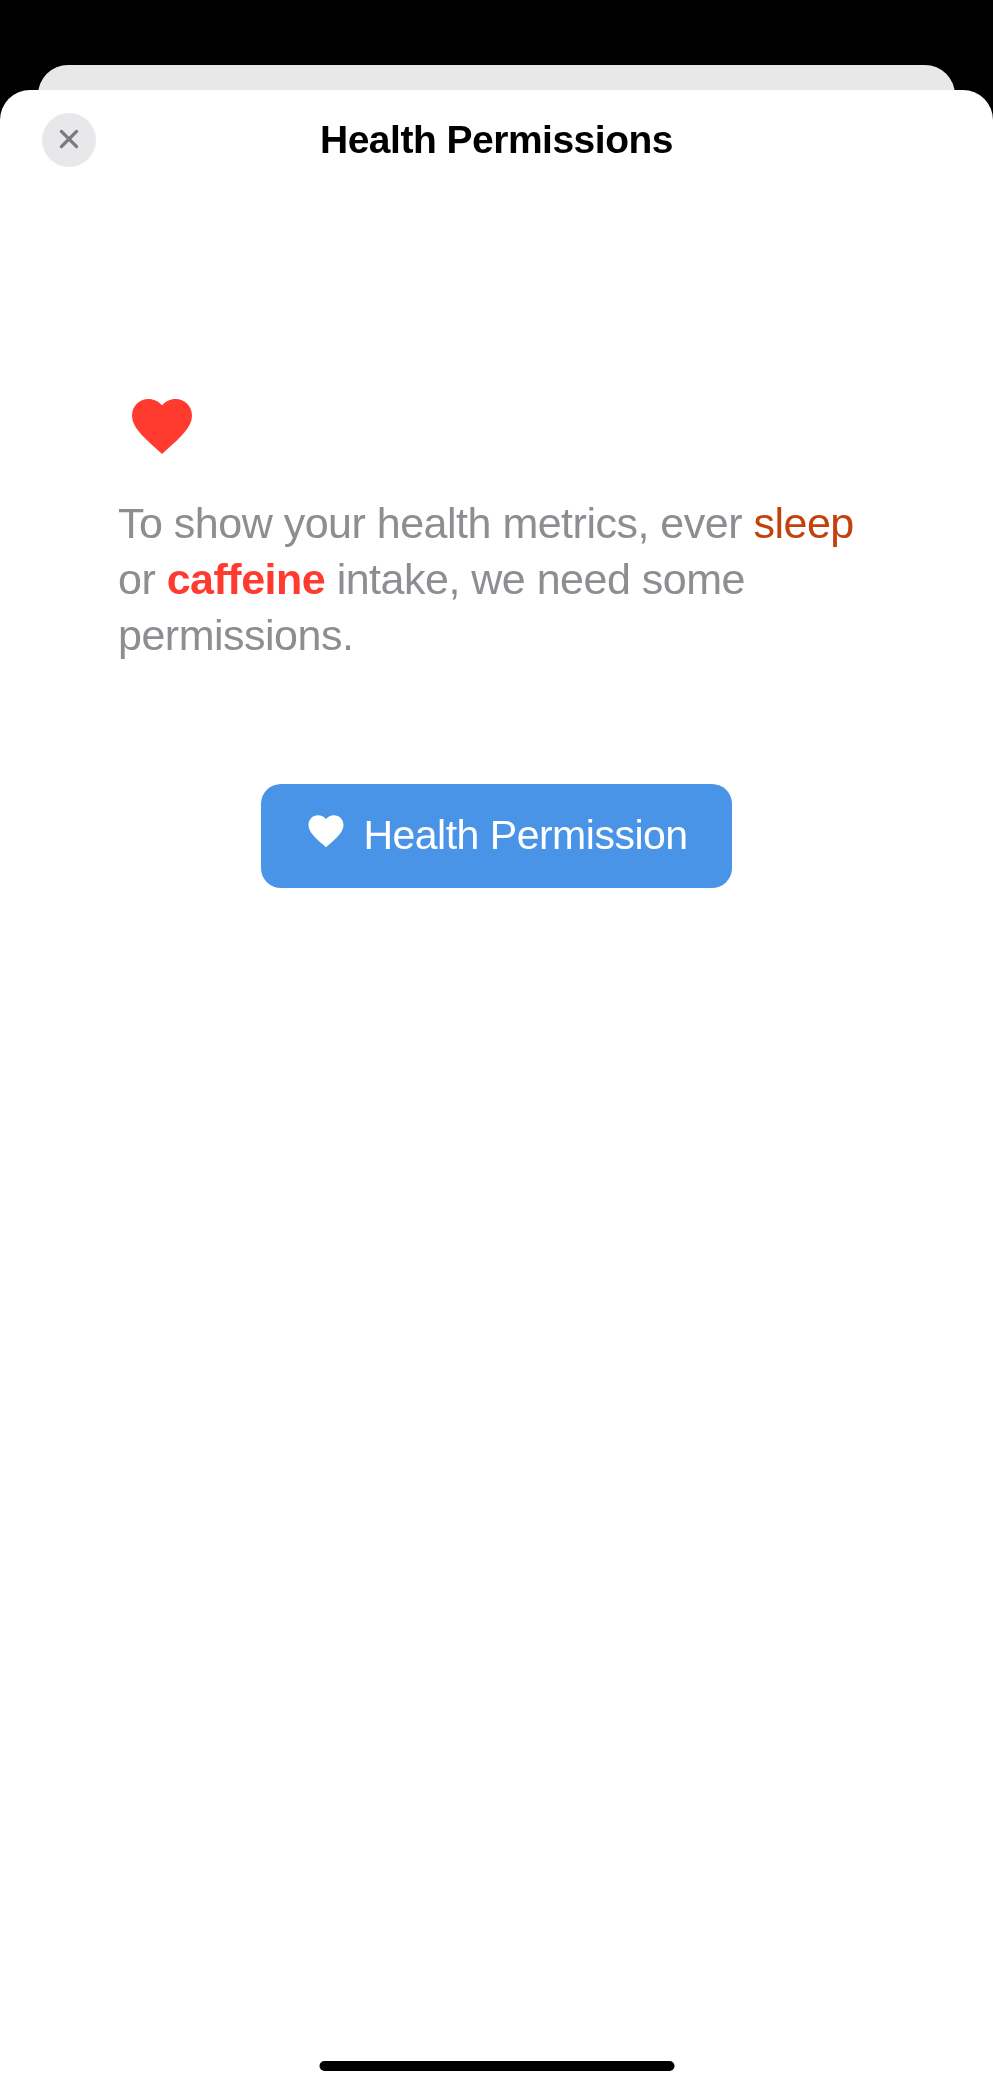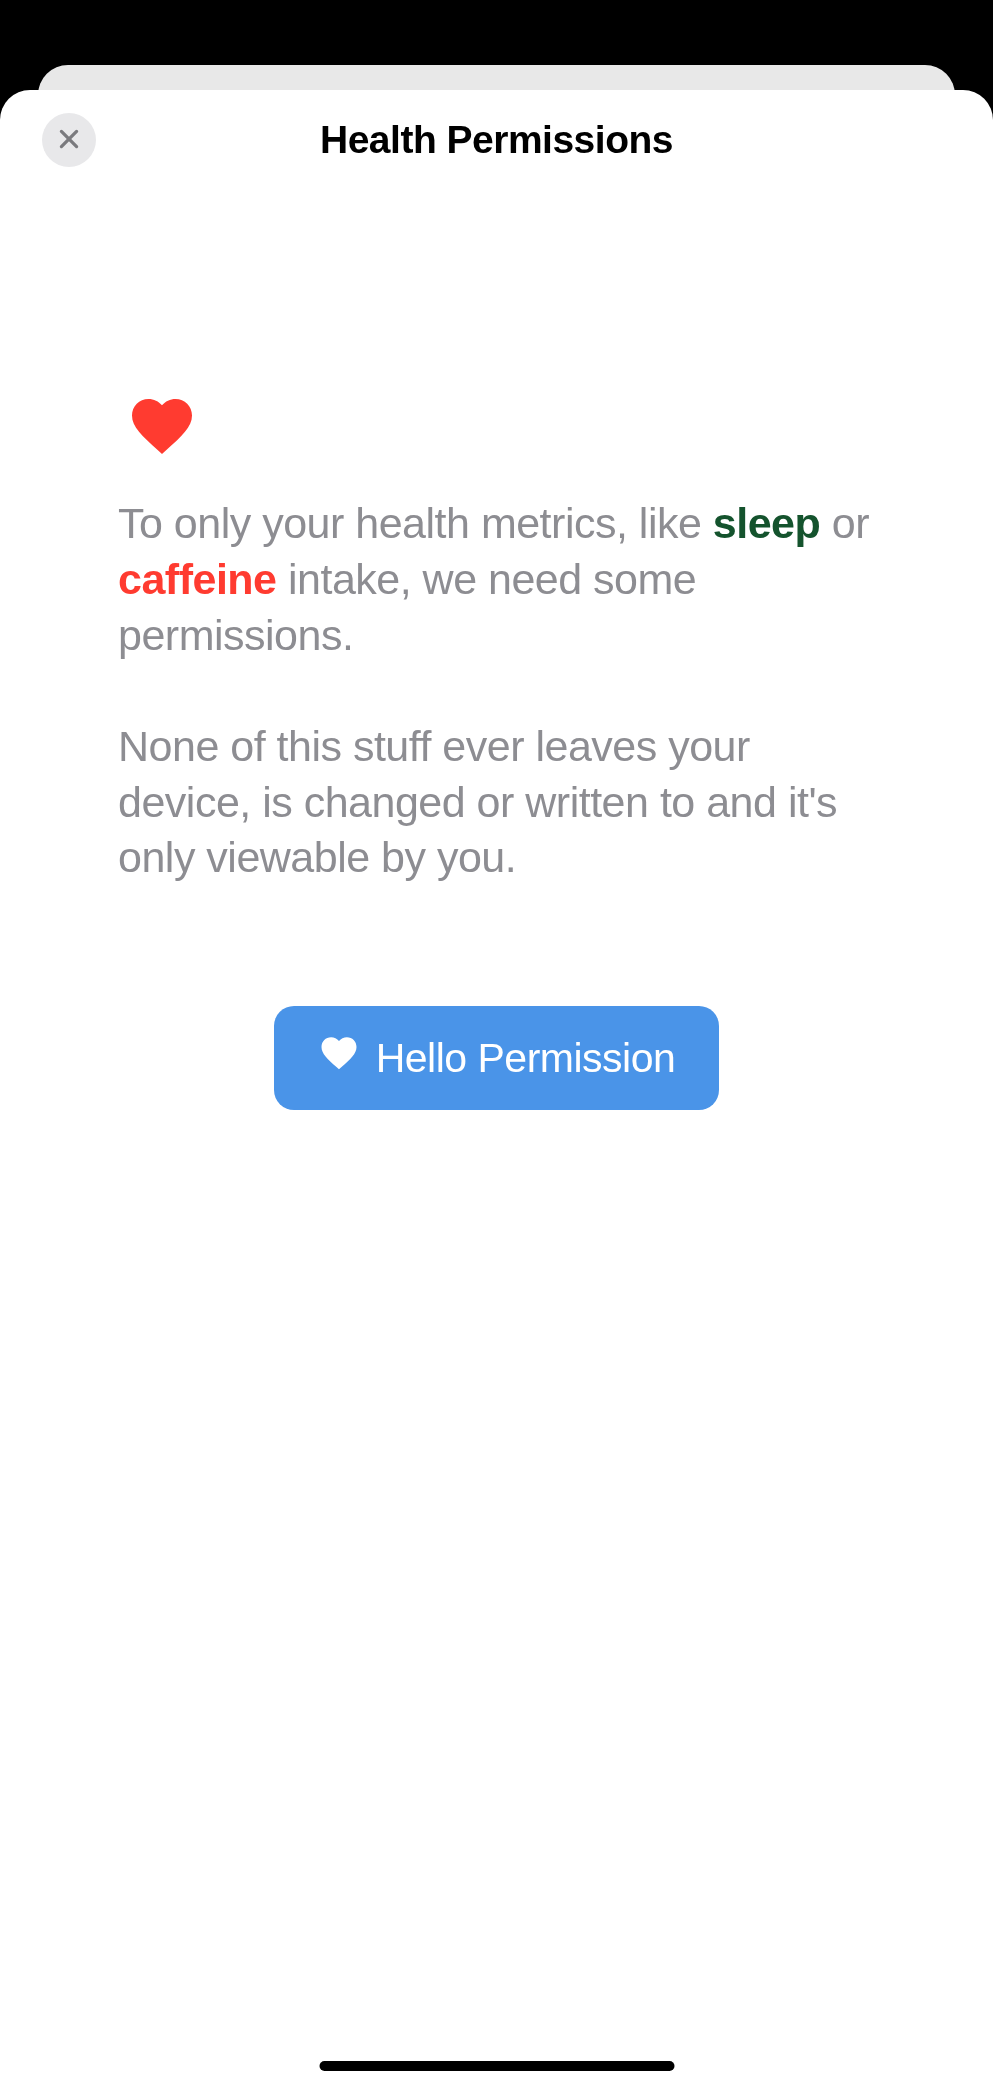--- a/index.html
+++ b/index.html
@@ -88,22 +88,22 @@
       margin-bottom: 68px;
     }
     .body-text {
       font-size: 43px;
       font-weight: 400;
       color: #8d8d92;
       line-height: 1.3;
       letter-spacing: -0.5px;
     }
     .body-text .highlight-purple {
-      color: #14532d;
-      font-weight: 700;
+      color: #c2410c;
+      font-weight: 400;
     }
     .body-text .highlight-red {
       color: #ff3b30;
       font-weight: 700;
     }
     .body-text .para {
       display: block;
     }
     .body-text .para + .para {
       margin-top: 55px;
@@ -160,29 +160,28 @@
   <div class="content">
     <div class="heart-icon">
       <svg viewBox="0 0 24 24" fill="#ff3b30">
         <path d="M12 21.35l-1.45-1.32C5.4 15.36 2 12.28 2 8.5 2 5.42 4.42 3 7.5 3c1.74 0 3.41.81 4.5 2.09C13.09 3.81 14.76 3 16.5 3 19.58 3 22 5.42 22 8.5c0 3.78-3.4 6.86-8.55 11.54L12 21.35z"></path>
       </svg>
     </div>
 
 
     <div class="body-text">
       <span class="para">
-        <span>To only your health metrics, like </span><span class="highlight-purple">sleep</span><span> or </span><span class="highlight-red">caffeine</span><span> intake, we need some permissions.</span>
+        <span>To show your health metrics, ever </span><span class="highlight-purple">sleep</span><span> or </span><span class="highlight-red">caffeine</span><span> intake, we need some permissions.</span>
       </span>
-      <span class="para">None of this stuff ever leaves your device, is changed or written to and it's only viewable by you.</span>
     </div>
 
     <button class="grant-button">
       <span>
         <svg viewBox="0 0 24 24" fill="#fff">
           <path d="M12 21.35l-1.45-1.32C5.4 15.36 2 12.28 2 8.5 2 5.42 4.42 3 7.5 3c1.74 0 3.41.81 4.5 2.09C13.09 3.81 14.76 3 16.5 3 19.58 3 22 5.42 22 8.5c0 3.78-3.4 6.86-8.55 11.54L12 21.35z"></path>
         </svg>
       </span>
-      <span>Hello Permission</span>
+      <span>Health Permission</span>
     </button>
   </div>
 
   <div class="home-indicator"></div>
 </div>
 
 </body></html>

